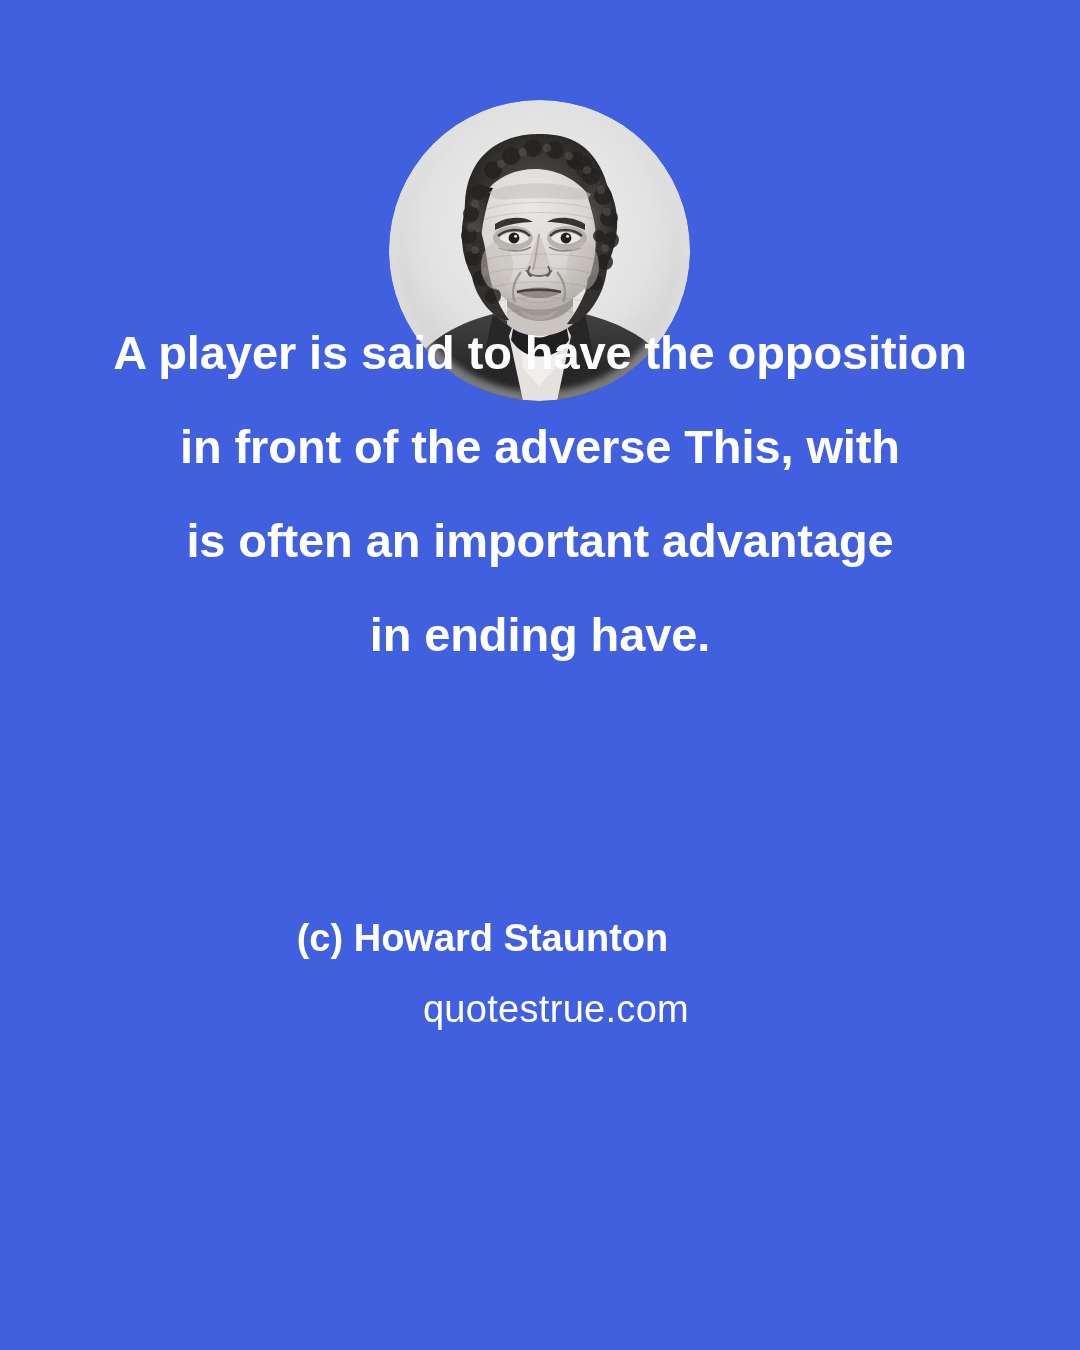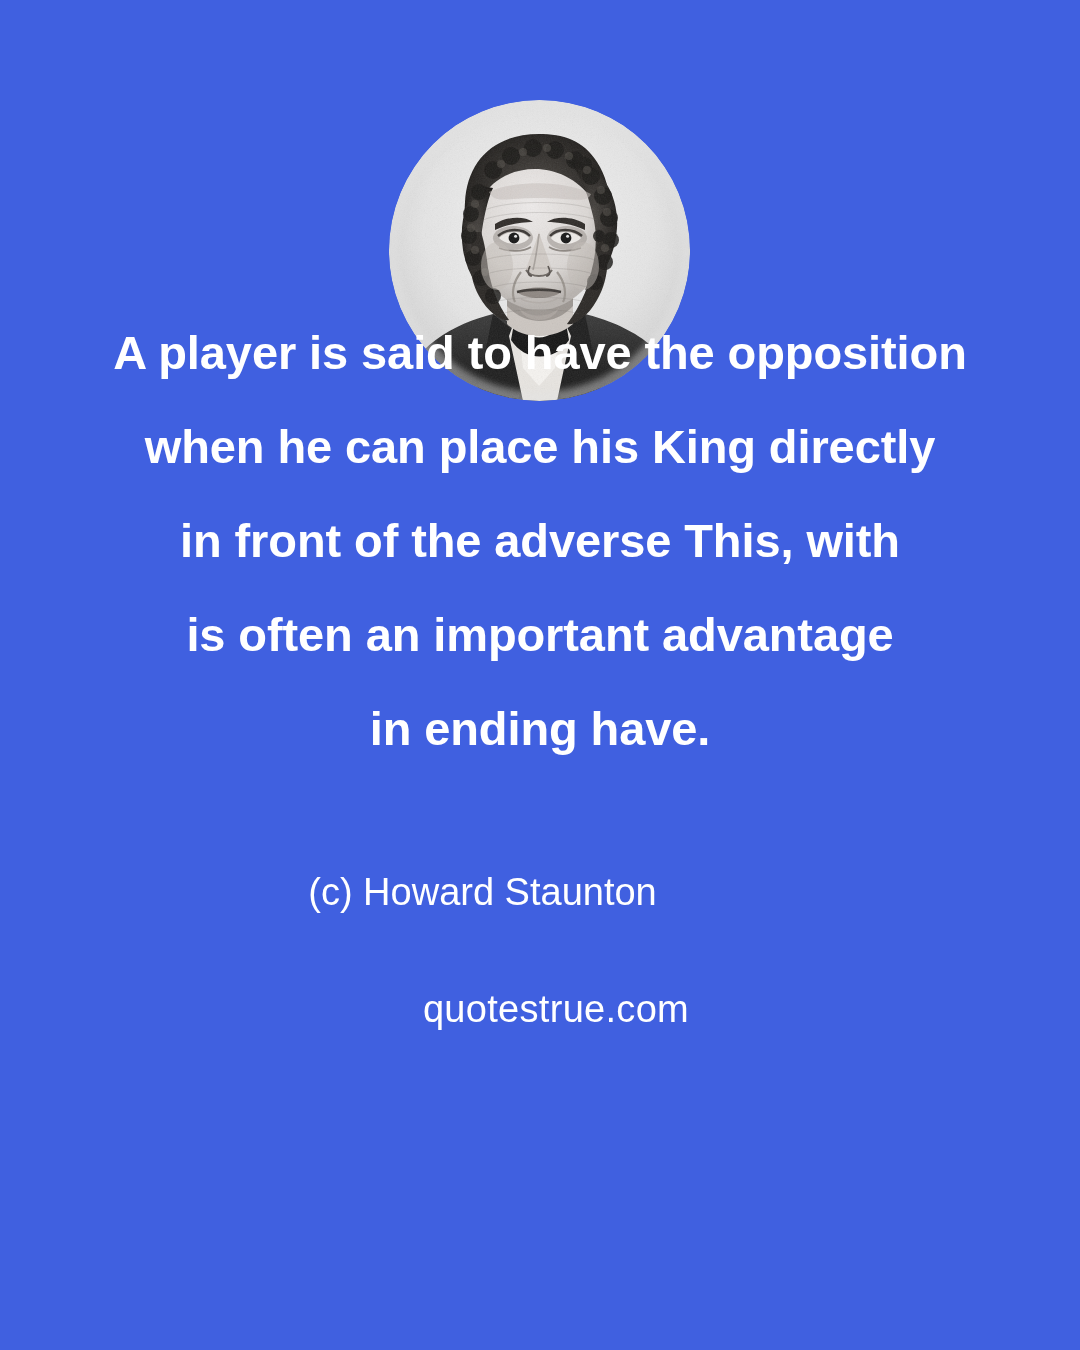--- a/index.html
+++ b/index.html
@@ -46,28 +46,28 @@
     line-height: 94px;
     font-weight: 700;
     letter-spacing: -0.1px;
     white-space: nowrap;
   }
 
   
   #attribution {
     position: absolute;
     left: 0;
-    top: 868px;
+    top: 914px;
     width: 965px;
     text-align: center;
     z-index: 2;
     color: #ffffff;
     font-size: 38px;
     line-height: 48px;
-    font-weight: 400;
+    font-weight: 700;
     white-space: nowrap;
   }
 
   
   #website {
     position: absolute;
     left: 16px;
     top: 985px;
     width: 1080px;
     text-align: center;
@@ -267,21 +267,20 @@
         <rect width="301" height="301" filter="url(#grain)" opacity="0.30"></rect>
         <rect width="301" height="301" filter="url(#grain2)" opacity="0.20"></rect>
 
         <circle cx="150.5" cy="150.5" r="150.5" fill="none" stroke="#e3e3e3" stroke-width="18" opacity="0.45" filter="url(#soft2)"></circle>
       </g>
     </svg>
   </div>
 
   <div id="quote-block">
     <span class="quote-line">A player is said to have the opposition</span>
-    <span class="quote-line">when he can place his King directly</span>
     <span class="quote-line">in front of the adverse This, with</span>
     <span class="quote-line">is often an important advantage</span>
     <span class="quote-line">in ending have.</span>
   </div>
 
   <div id="attribution">(c) Howard Staunton</div>
 
   <div id="website">quotestrue.com</div>
 
 </div>

